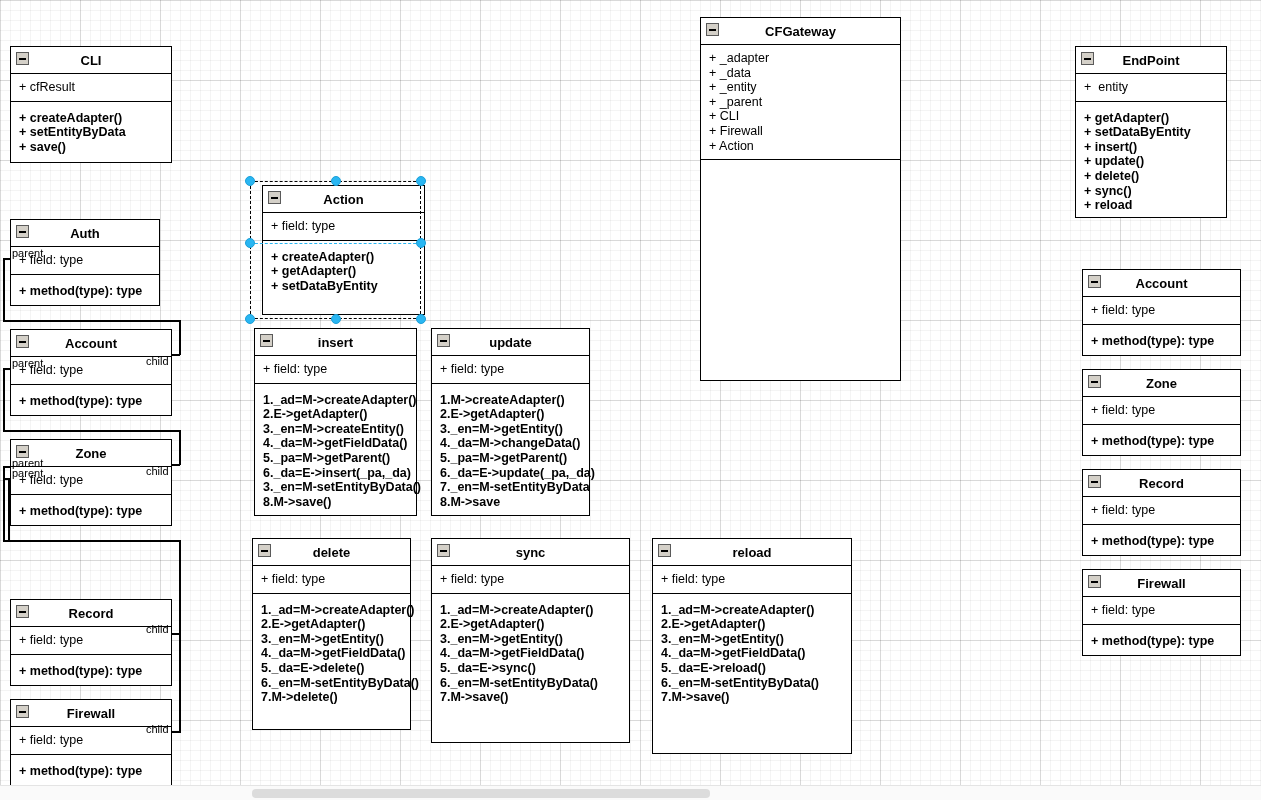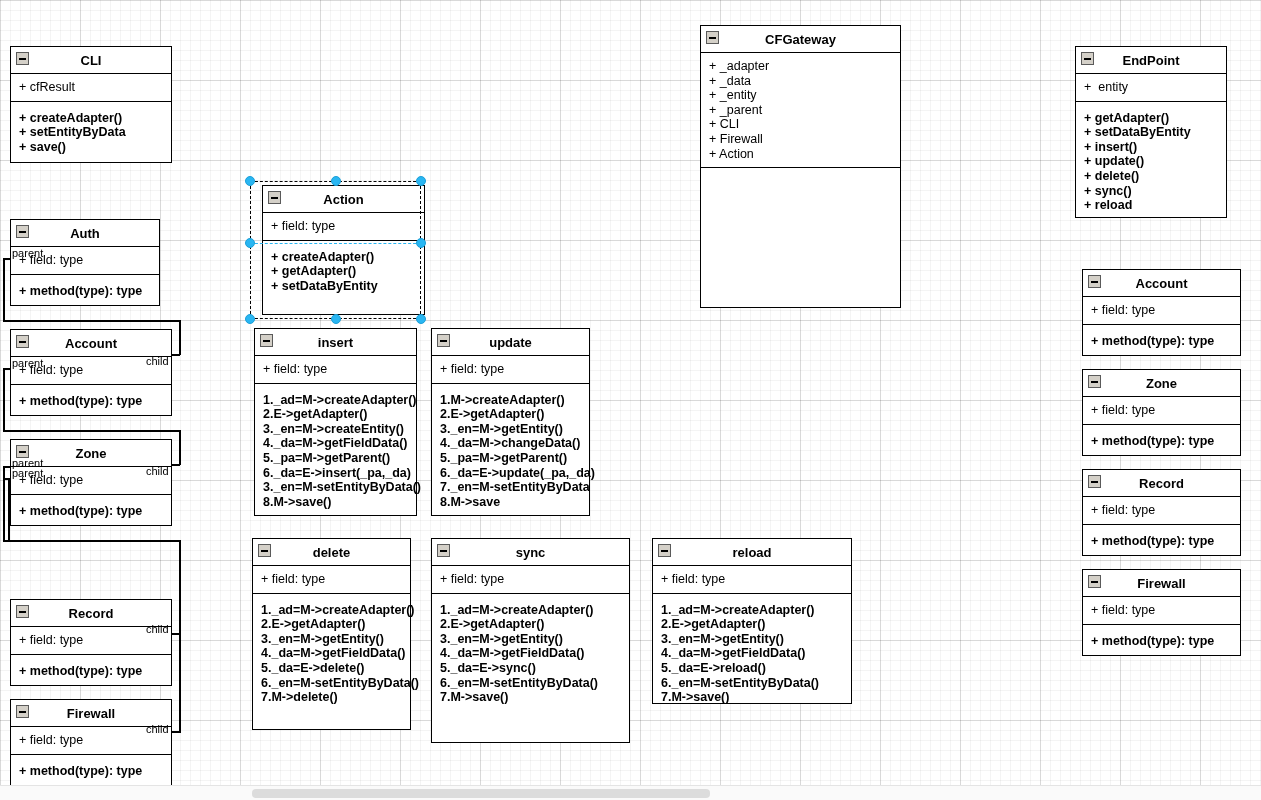--- a/index.html
+++ b/index.html
@@ -190,21 +190,21 @@
         </div>
         <div class="sect">
           <div class="ln">+ field: type</div>
         </div>
         <div class="sect last pad-top">
           <div class="ln">+ createAdapter()</div>
           <div class="ln">+ getAdapter()</div>
           <div class="ln">+ setDataByEntity</div>
         </div>
       </div>
-      <div class="uml" style="left: 700px; top: 17px; width: 201px; height: 283px; margin-top: 8px;">
+      <div class="uml" style="left: 700px; top: 17px; width: 201px; height: 364px;">
         <div class="hdr">
           <div class="collapse">
             <i></i>
           </div>
           <span>CFGateway</span>
         </div>
         <div class="sect">
           <div class="ln">+ _adapter</div>
           <div class="ln">+ _data</div>
           <div class="ln">+ _entity</div>
@@ -379,21 +379,21 @@
         <div class="sect last pad-top">
           <div class="ln">1._ad=M-&gt;createAdapter()</div>
           <div class="ln">2.E-&gt;getAdapter()</div>
           <div class="ln">3._en=M-&gt;getEntity()</div>
           <div class="ln">4._da=M-&gt;getFieldData()</div>
           <div class="ln">5._da=E-&gt;sync()</div>
           <div class="ln">6._en=M-setEntityByData()</div>
           <div class="ln">7.M-&gt;save()</div>
         </div>
       </div>
-      <div class="uml" style="left: 652px; top: 538px; width: 200px; height: 166px;">
+      <div class="uml" style="left: 652px; top: 538px; width: 200px; height: 216px;">
         <div class="hdr">
           <div class="collapse">
             <i></i>
           </div>
           <span>reload</span>
         </div>
         <div class="sect">
           <div class="ln">+ field: type</div>
         </div>
         <div class="sect last pad-top">

